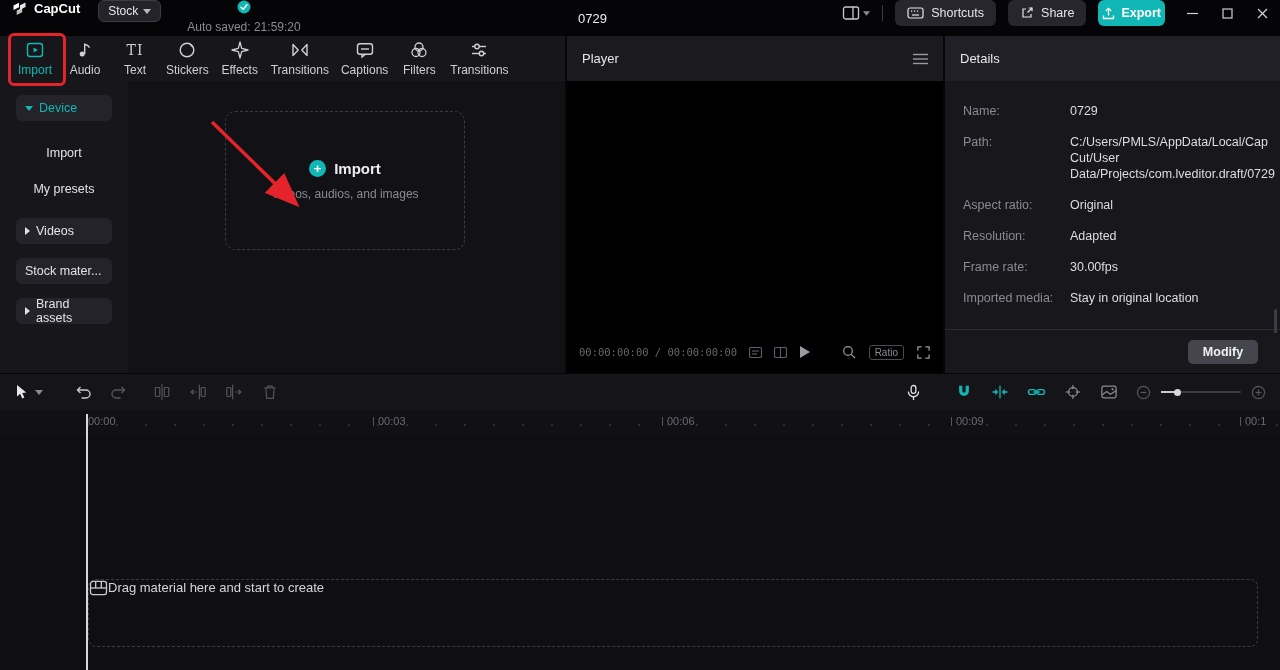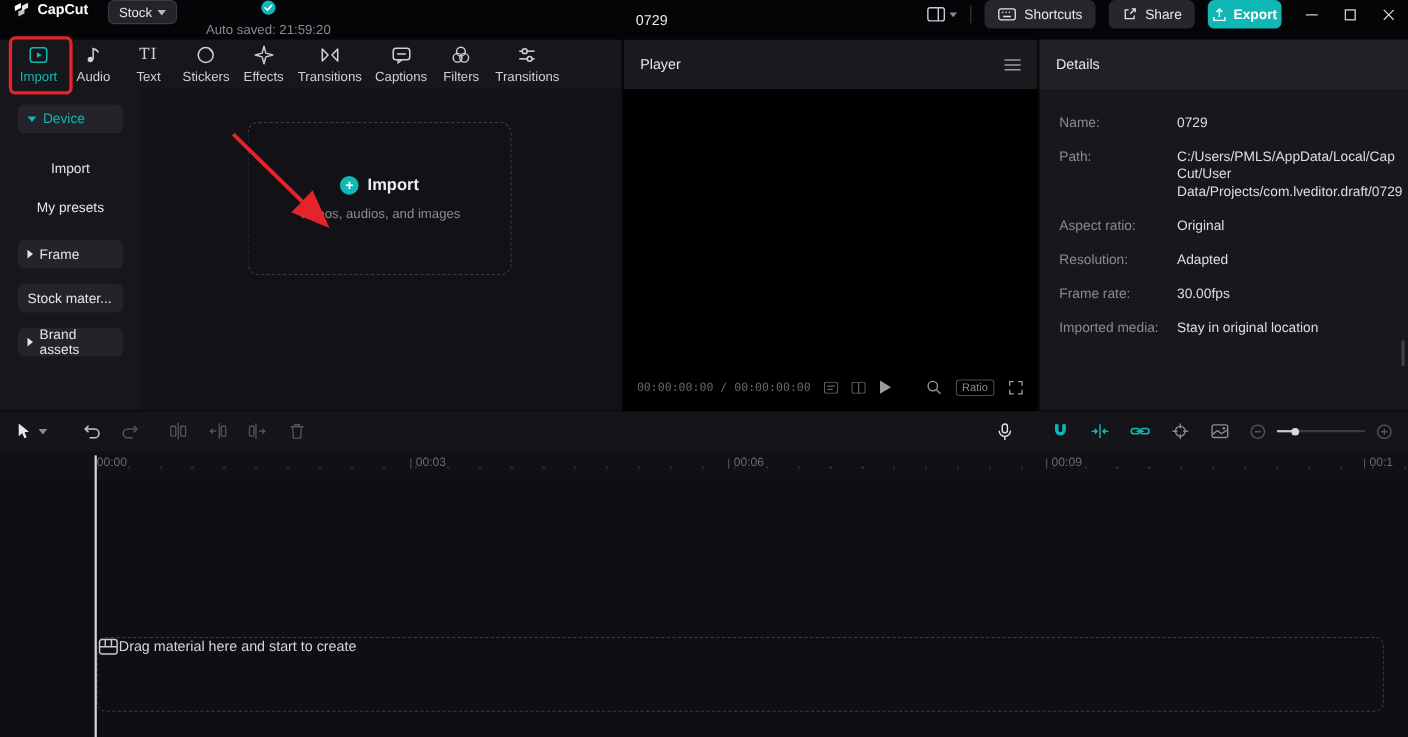--- a/index.html
+++ b/index.html
@@ -279,21 +279,21 @@
 
     <div class="sidebar">
       <div class="side-btn active" style="margin-top:14px;">
         <span class="tri-down"></span>
         <span>Device</span>
       </div>
       <div class="side-link" style="margin-top:25px;">Import</div>
       <div class="side-link" style="margin-top:22px;">My presets</div>
       <div class="side-btn" style="margin-top:22px;">
         <span class="tri-right"></span>
-        <span>Frame</span>
+        <span>Videos</span>
       </div>
       <div class="side-btn" style="margin-top:14px;">
         <span>Stock mater...</span>
       </div>
       <div class="side-btn" style="margin-top:14px;">
         <span class="tri-right"></span>
         <span>Brand assets</span>
       </div>
     </div>
 
@@ -384,20 +384,23 @@
       <span class="d-value">C:/Users/PMLS/AppData/Local/CapCut/User Data/Projects/com.lveditor.draft/0729</span>
       <span class="d-label">Aspect ratio:</span>
       <span class="d-value">Original</span>
       <span class="d-label">Resolution:</span>
       <span class="d-value">Adapted</span>
       <span class="d-label">Frame rate:</span>
       <span class="d-value">30.00fps</span>
       <span class="d-label">Imported media:</span>
       <span class="d-value">Stay in original location</span>
     </div>
+    <div class="details-footer">
+      <button class="modify-btn">Modify</button>
+    </div>
     <div class="d-scrollbar"></div>
   </section>
 
   <section class="timeline">
     <div class="tl-toolbar">
       <div class="grp" style="gap:6px;">
         <button class="tool">
           <svg width="15" height="16" viewBox="0 0 15 16">
               <path d="M3 1 L3 12.5 L6.2 9.8 L8.2 14.5 L10.3 13.5 L8.3 8.9 L12.3 8.6 Z" fill="#e8e8ea"></path>
             </svg>

